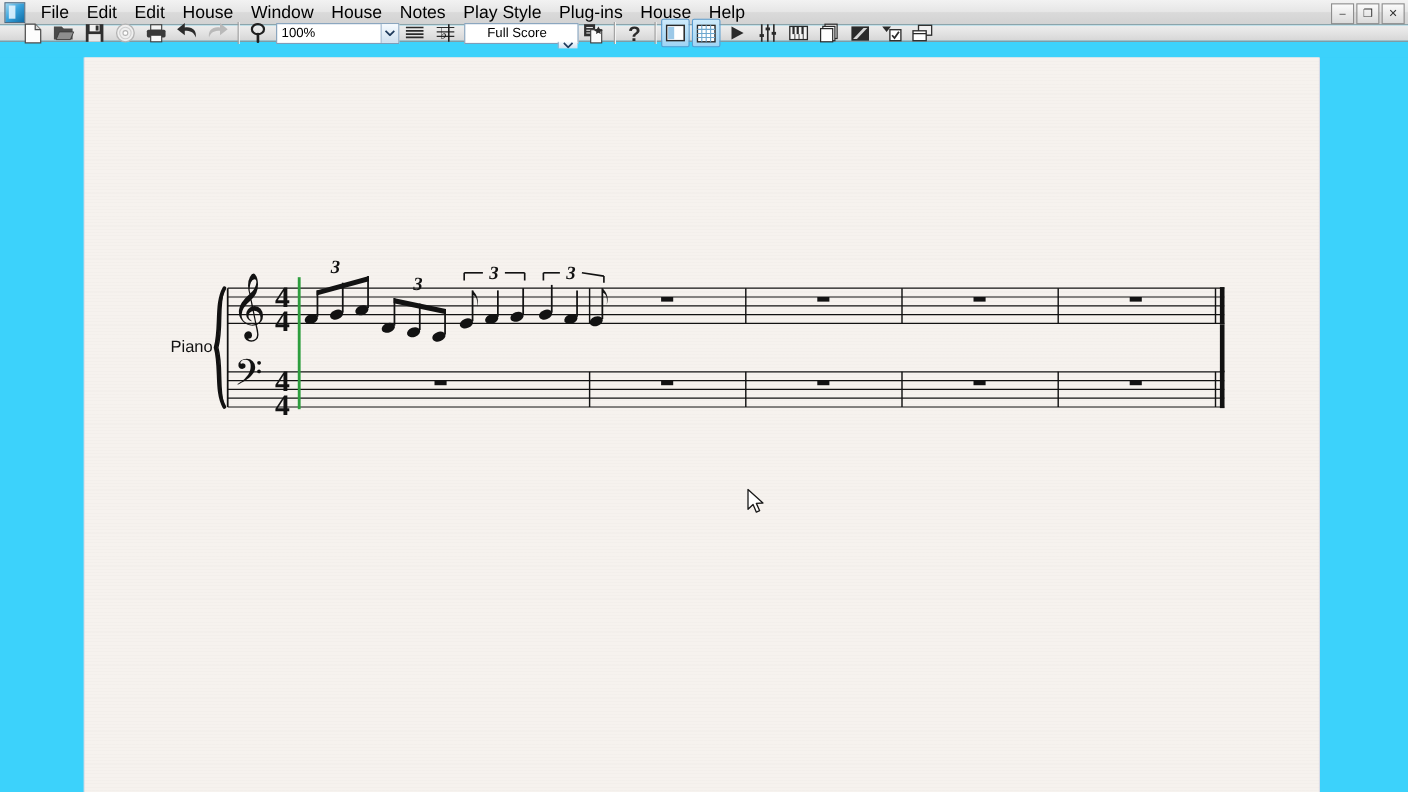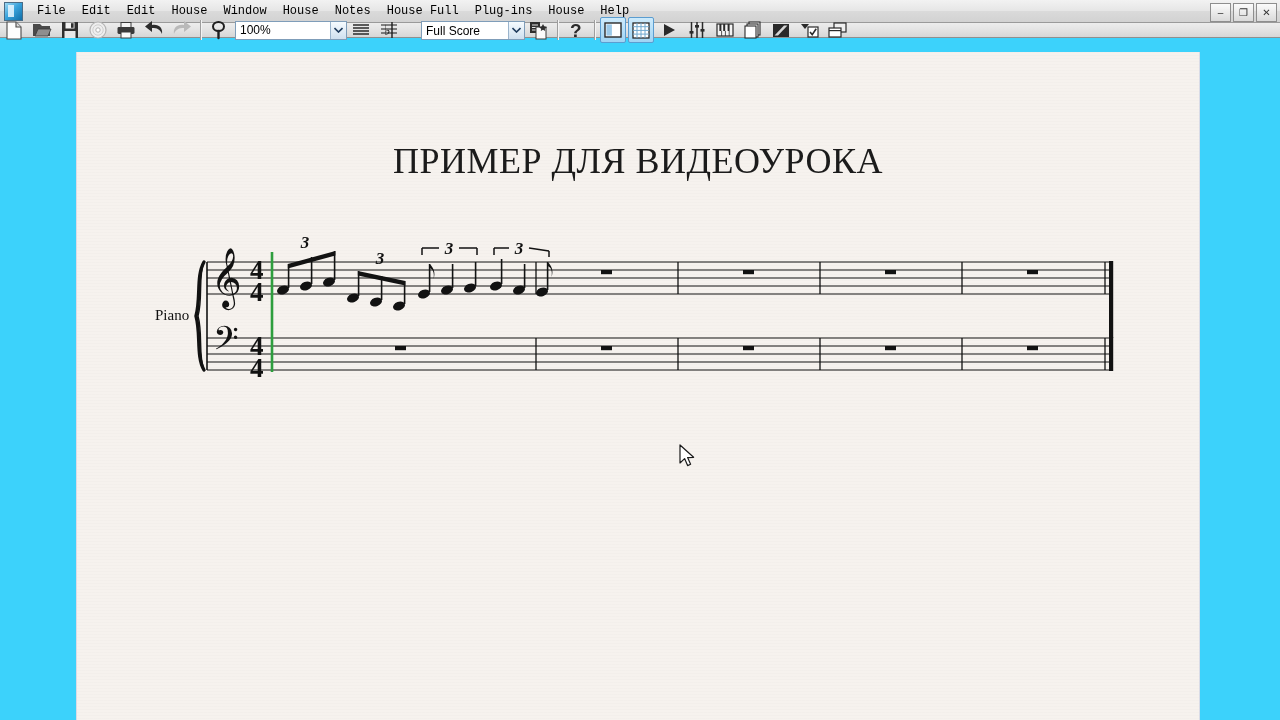--- a/index.html
+++ b/index.html
@@ -59,22 +59,22 @@
     width: 17px; height: 17px; margin-left: 4px; margin-right: 6px;
     border: 1px solid #4a6c86;
     background: linear-gradient(135deg, #9fd8f2 0%, #3aa4dd 45%, #0f6ea8 100%);
     position: relative; flex: 0 0 auto;
   }
   .app-logo::after {
     content: ""; position: absolute; left: 3px; top: 2px;
     width: 6px; height: 12px; background: #e9f7ff; opacity: .85;
   }
   .menu-item {
-    font-size: 12px; color: #000; padding: 2px 8px;
-    line-height: 15px; white-space: nowrap; cursor: default; font-family: Liberation Mono, monospace;
+    font-size: 16px; color: #000; padding: 2px 8px;
+    line-height: 15px; white-space: nowrap; cursor: default;
   }
 
   .winbtns {
     position: absolute; right: 3px; top: 3px;
     display: flex; gap: 2px;
   }
   .winbtn {
     width: 19px; height: 17px;
     border: 1px solid #8e8e8e;
     background: linear-gradient(to bottom,#fbfbfb,#dadada);
@@ -83,20 +83,21 @@
   }
 
   
   .toolbar {
     position: absolute; left: 0; top: 23px;
     width: 1280px; height: 15px;
     background: linear-gradient(to bottom, #ededed 0%, #e4e4e4 45%, #d6d6d6 100%);
     border-bottom: 1px solid #8f8f8f;
     display: flex; align-items: center;
     box-sizing: border-box;
+    padding-left: 16px;
   }
   .tb-sep {
     width: 1px; height: 20px; margin: 0 4px;
     background: #9e9e9e;
     box-shadow: 1px 0 0 #f4f4f4;
   }
   .tb-btn {
     width: 24px; height: 24px; margin: 0 1px;
     display: flex; align-items: center; justify-content: center;
     border: 1px solid transparent; border-radius: 2px;
@@ -119,24 +120,24 @@
     font-size: 12px; font-family: "Liberation Sans", sans-serif;
     padding-left: 4px; color: #000; background: transparent;
   }
   .combo-arrow {
     width: 17px; height: 17px; margin-left: auto;
     background: linear-gradient(to bottom,#f6fbff,#cfe0ef);
     border-left: 1px solid #9bb4cc;
     display: flex; align-items: center; justify-content: center;
   }
   .score-combo {
-    display: flex; align-items: flex-start;
-    height: 19px; margin-left: 18px;
+    display: flex; align-items: flex-end;
+    height: 19px; margin-left: 3px;
     border: 1px solid #7f9db9; background: #fff;
-    width: 104px; box-sizing: border-box;
+    width: 104px; box-sizing: border-box; flex-direction: column;
   }
   .score-combo input {
     border: 0; outline: 0; width: 80px; height: 17px;
     font-size: 12px; font-family: "Liberation Sans", sans-serif;
     padding-left: 4px; color: #000; background: transparent;
   }
 
   
   .docarea {
     position: absolute; left: 0; top: 52px;
@@ -162,21 +163,21 @@
   .score-title {
     position: absolute; left: 0; top: 88px; width: 1122px;
     text-align: center;
     font-family: "Liberation Serif", serif;
     font-size: 36px; letter-spacing: 0.5px; color: #1b1b1b;
     white-space: nowrap;
   }
 
   .inst-name {
     position: absolute;
-    font-family: Liberation Serif, serif;
+    font-family: Liberation Sans, sans-serif;
     font-size: 15px; color: #111;
     left: 78px; top: 255px;
   }
 
   svg.notation { position: absolute; left: 0; top: 0; }
 
   
   .cursor { position: absolute; pointer-events: none; }
 </style>
 </head>
@@ -197,21 +198,21 @@
 
     <div class="menubar">
       <div class="app-logo"></div>
       <div class="menu-item">File</div>
       <div class="menu-item">Edit</div>
       <div class="menu-item">Edit</div>
       <div class="menu-item">House</div>
       <div class="menu-item">Window</div>
       <div class="menu-item">House</div>
       <div class="menu-item">Notes</div>
-      <div class="menu-item">House Full</div>
+      <div class="menu-item">Play Style</div>
       <div class="menu-item">Plug-ins</div>
       <div class="menu-item">House</div>
       <div class="menu-item">Help</div>
 
       <div class="winbtns">
         <div class="winbtn">–</div>
         <div class="winbtn">❐</div>
         <div class="winbtn">✕</div>
       </div>
     </div>
@@ -414,21 +415,20 @@
           <rect x="1" y="6" width="12" height="9" fill="#ffffff" stroke="#2a2a2a" stroke-width="1.2"></rect>
           <line x1="1" y1="8.6" x2="13" y2="8.6" stroke="#2a2a2a" stroke-width="1.2"></line>
         </svg>
       </div>
     </div>
 
     <div class="docarea">
       <div class="page-shadow"></div>
       <div class="page">
 
-        <div class="score-title">ПРИМЕР ДЛЯ ВИДЕОУРОКА</div>
         <div class="inst-name">Piano</div>
 
         <svg class="notation" width="1122" height="668" viewBox="0 0 1122 668">
 
           <g stroke="#121212" stroke-width="1.1">
             <line x1="130" y1="210" x2="1036" y2="210"></line>
             <line x1="130" y1="218" x2="1036" y2="218"></line>
             <line x1="130" y1="226" x2="1036" y2="226"></line>
             <line x1="130" y1="234" x2="1036" y2="234"></line>
             <line x1="130" y1="242" x2="1036" y2="242"></line>

